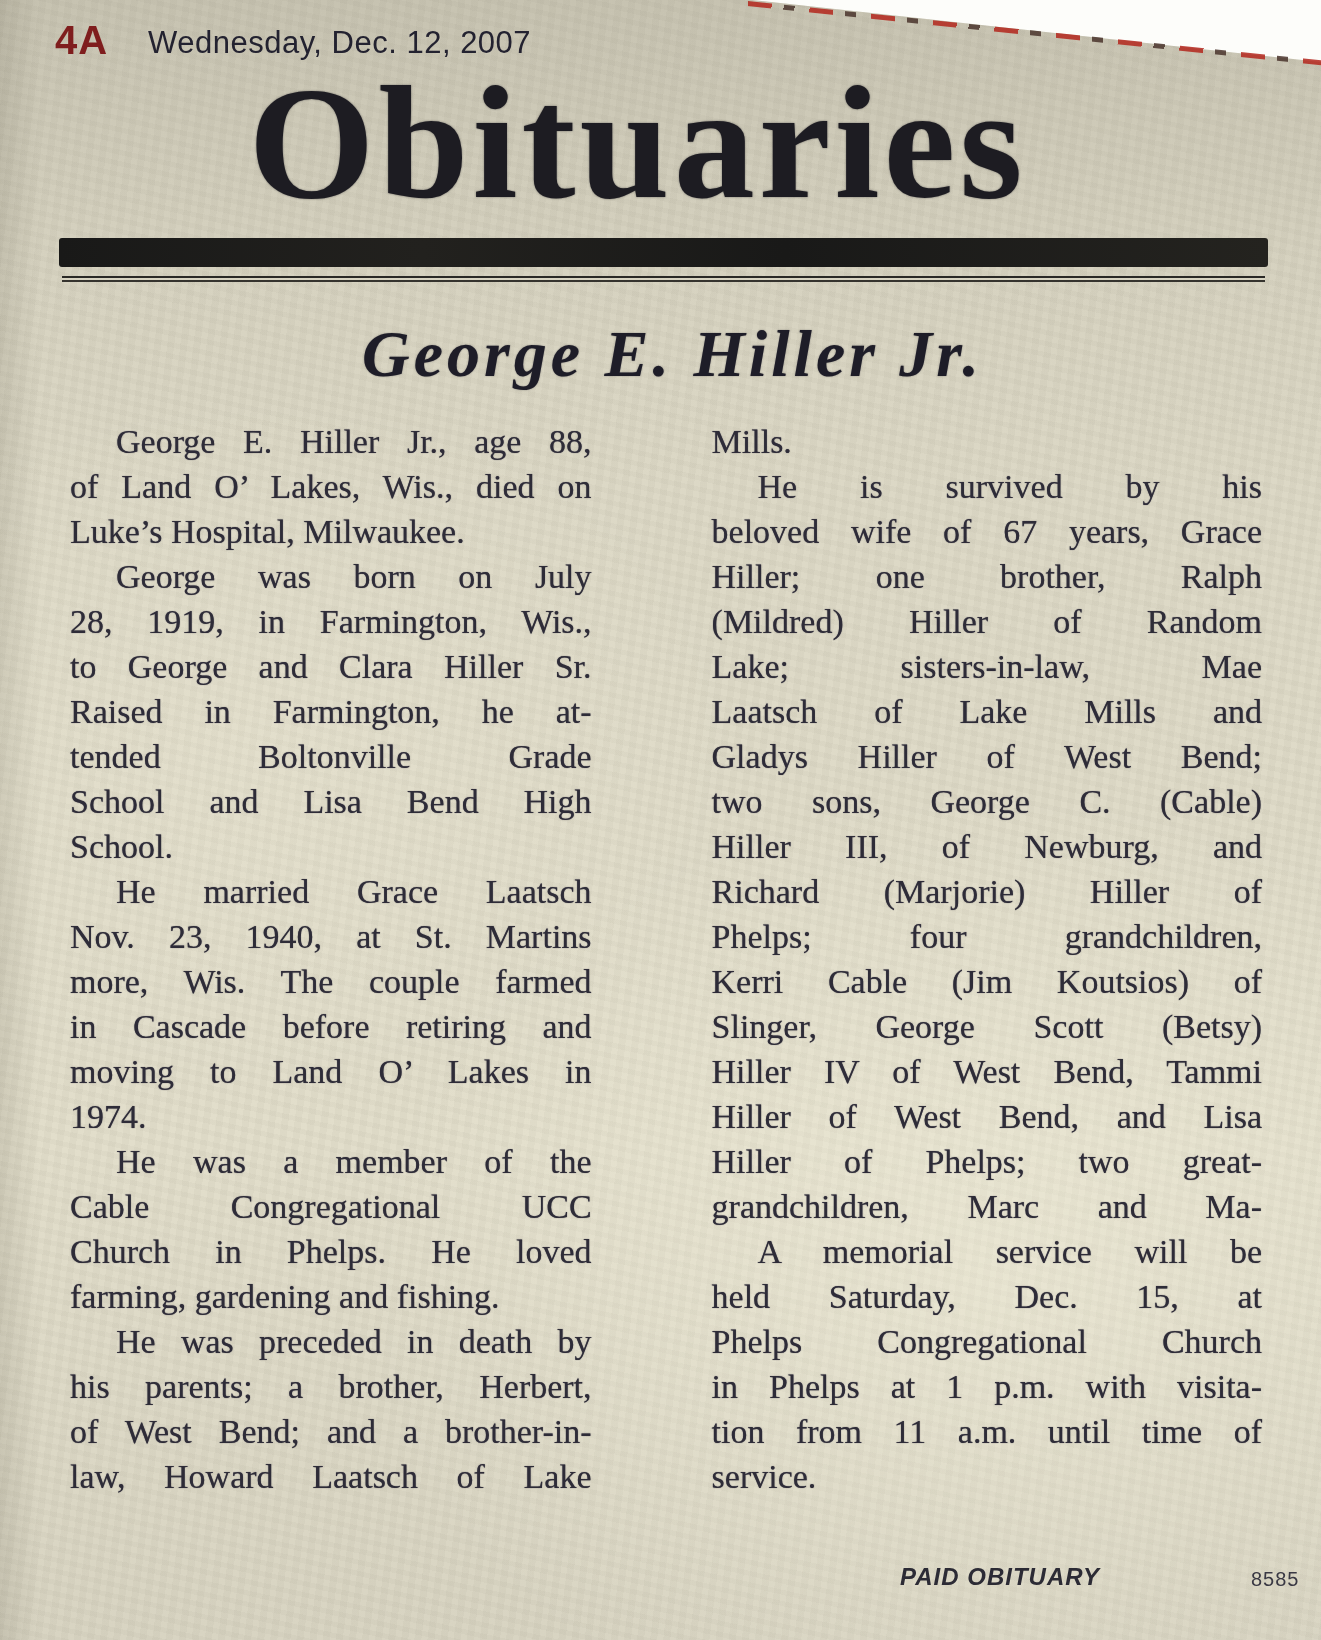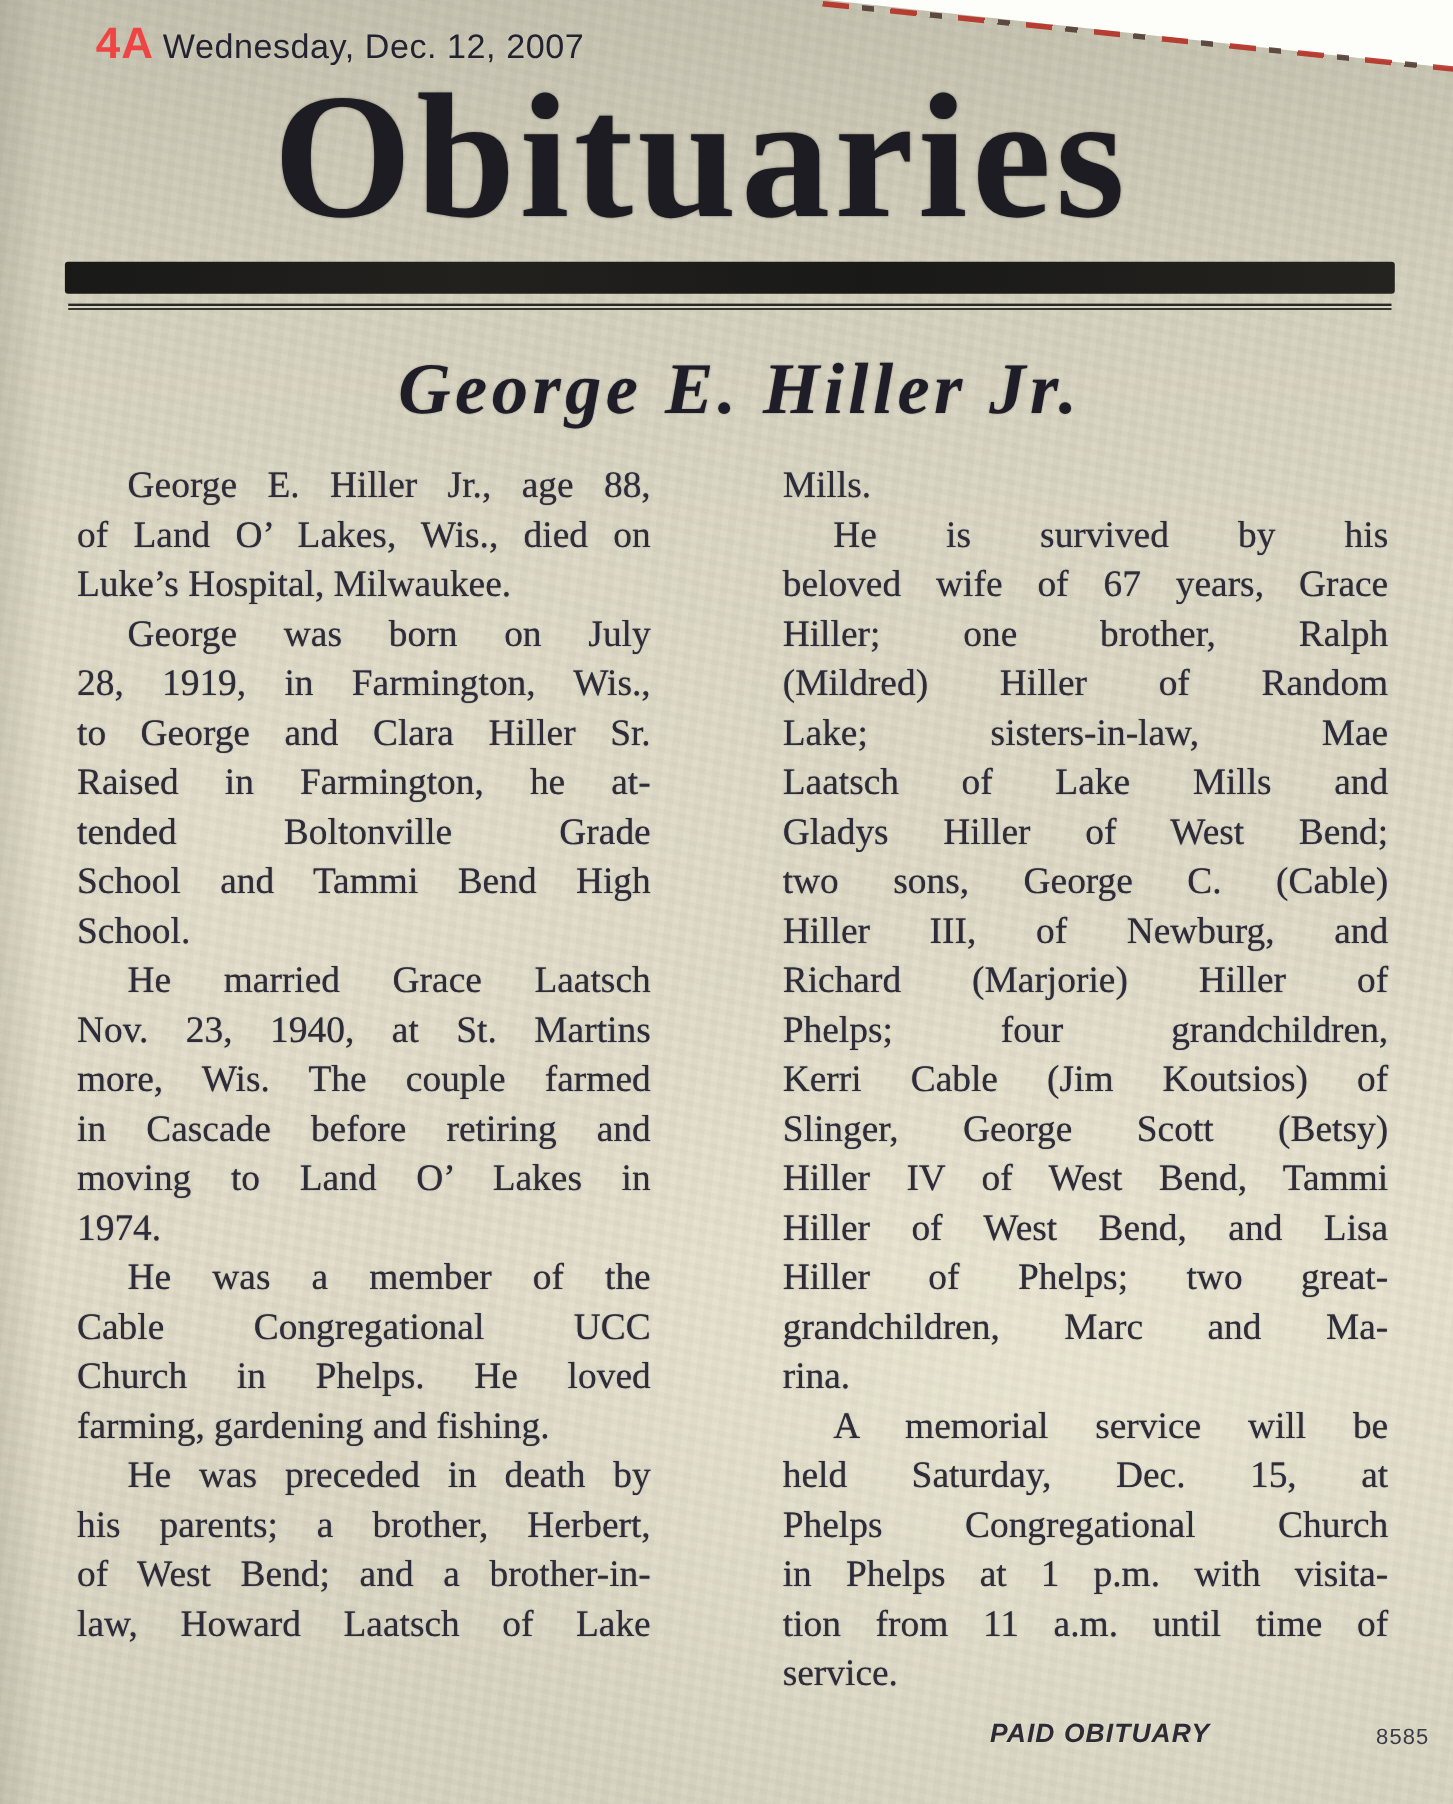--- a/index.html
+++ b/index.html
@@ -39,21 +39,21 @@
     transform:rotate(5.9deg);transform-origin:0 0;
     background:repeating-linear-gradient(90deg,
       var(--edge-red) 0 24px, rgba(0,0,0,0) 24px 36px,
       #4a342c 36px 47px, rgba(0,0,0,0) 47px 62px);
     opacity:.85;
   }
   
   .pagenum{
     position:absolute;left:55px;top:18px;
     font-family:"Liberation Sans",sans-serif;font-weight:bold;
-    font-size:40px;color:#ef4444;letter-spacing:1px;margin-left:32px;
+    font-size:40px;color:#7f1d1d;letter-spacing:1px;
   }
   .dateline{
     position:absolute;left:148px;top:25px;
     font-family:"Liberation Sans",sans-serif;
     font-size:31px;color:#232230;letter-spacing:.5px;
   }
   .section-title{
     position:absolute;left:0;right:0;top:62px;text-align:center;
     transform:translateX(-23px);
     font-size:162px;line-height:1;font-weight:bold;
@@ -117,21 +117,21 @@
 <div class="columns">
   <div class="col col-left" id="col-left">
       <div class="bodyline just ind">George E. Hiller Jr., age 88,</div>
       <div class="bodyline just">of Land O’ Lakes, Wis., died on</div>
       <div class="bodyline">Luke’s Hospital, Milwaukee.</div>
       <div class="bodyline just ind">George was born on July</div>
       <div class="bodyline just">28, 1919, in Farmington, Wis.,</div>
       <div class="bodyline just">to George and Clara Hiller Sr.</div>
       <div class="bodyline just">Raised in Farmington, he at-</div>
       <div class="bodyline just">tended Boltonville Grade</div>
-      <div class="bodyline just">School and Tammi Bend High</div>
+      <div class="bodyline just">School and Lisa Bend High</div>
       <div class="bodyline">School.</div>
       <div class="bodyline just ind">He married Grace Laatsch</div>
       <div class="bodyline just">Nov. 23, 1940, at St. Martins</div>
       <div class="bodyline just">more, Wis. The couple farmed</div>
       <div class="bodyline just">in Cascade before retiring and</div>
       <div class="bodyline just">moving to Land O’ Lakes in</div>
       <div class="bodyline">1974.</div>
       <div class="bodyline just ind">He was a member of the</div>
       <div class="bodyline just">Cable Congregational UCC</div>
       <div class="bodyline just">Church in Phelps. He loved</div>
@@ -153,21 +153,20 @@
       <div class="bodyline just">two sons, George C. (Cable)</div>
       <div class="bodyline just">Hiller III, of Newburg, and</div>
       <div class="bodyline just">Richard (Marjorie) Hiller of</div>
       <div class="bodyline just">Phelps; four grandchildren,</div>
       <div class="bodyline just">Kerri Cable (Jim Koutsios) of</div>
       <div class="bodyline just">Slinger, George Scott (Betsy)</div>
       <div class="bodyline just">Hiller IV of West Bend, Tammi</div>
       <div class="bodyline just">Hiller of West Bend, and Lisa</div>
       <div class="bodyline just">Hiller of Phelps; two great-</div>
       <div class="bodyline just">grandchildren, Marc and Ma-</div>
-      <div class="bodyline">rina.</div>
       <div class="bodyline just ind">A memorial service will be</div>
       <div class="bodyline just">held Saturday, Dec. 15, at</div>
       <div class="bodyline just">Phelps Congregational Church</div>
       <div class="bodyline just">in Phelps at 1 p.m. with visita-</div>
       <div class="bodyline just">tion from 11 a.m. until time of</div>
       <div class="bodyline">service.</div>
     </div>
 </div>
 
 <div class="paid-label">PAID OBITUARY</div>

